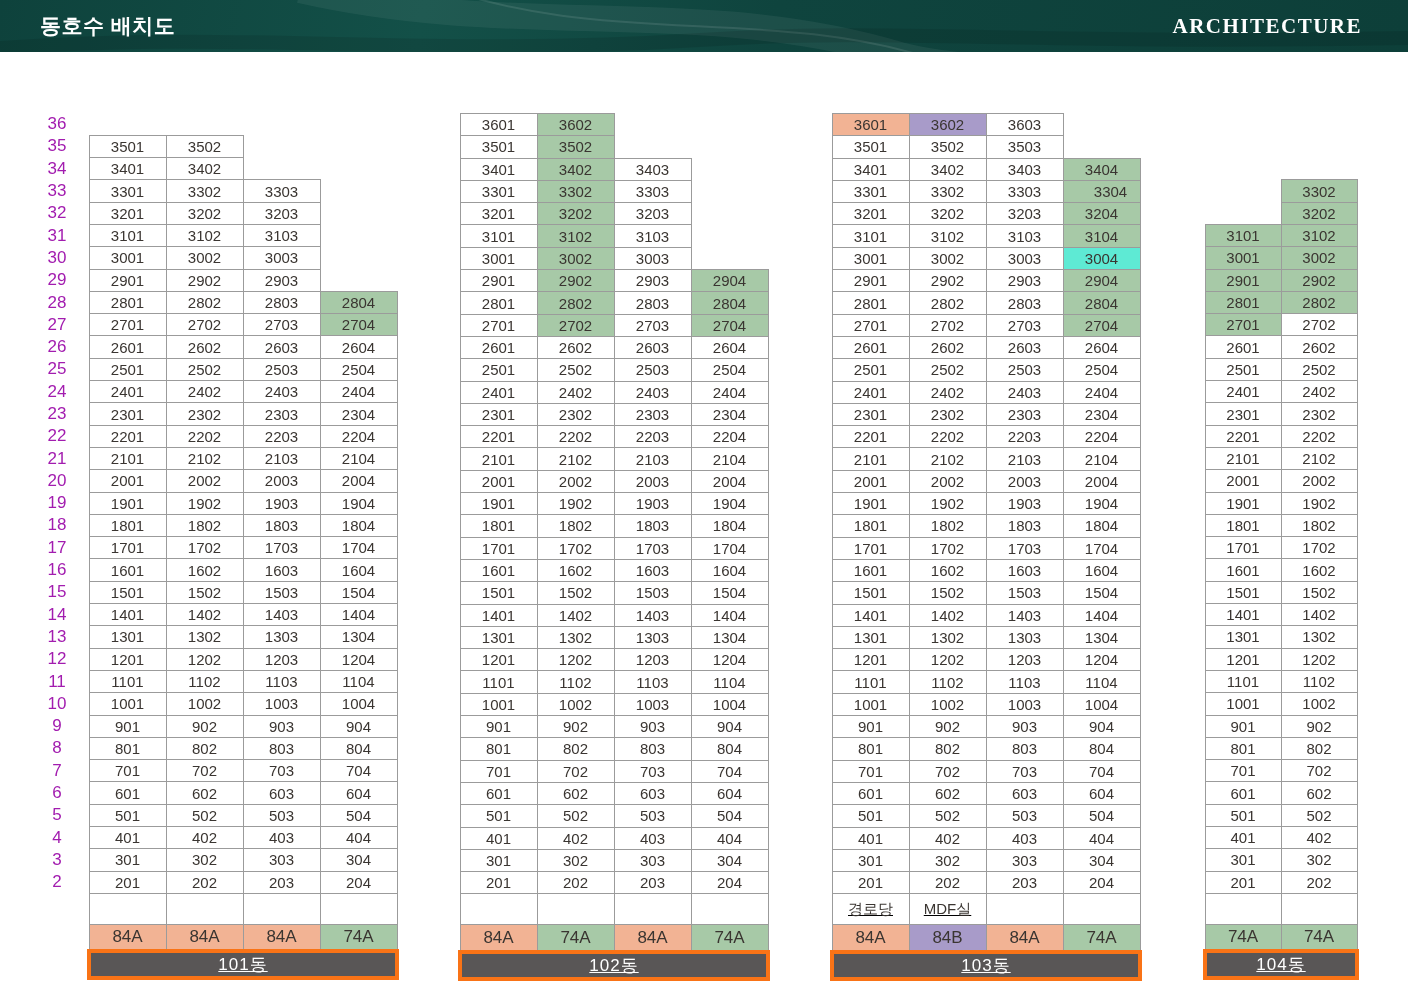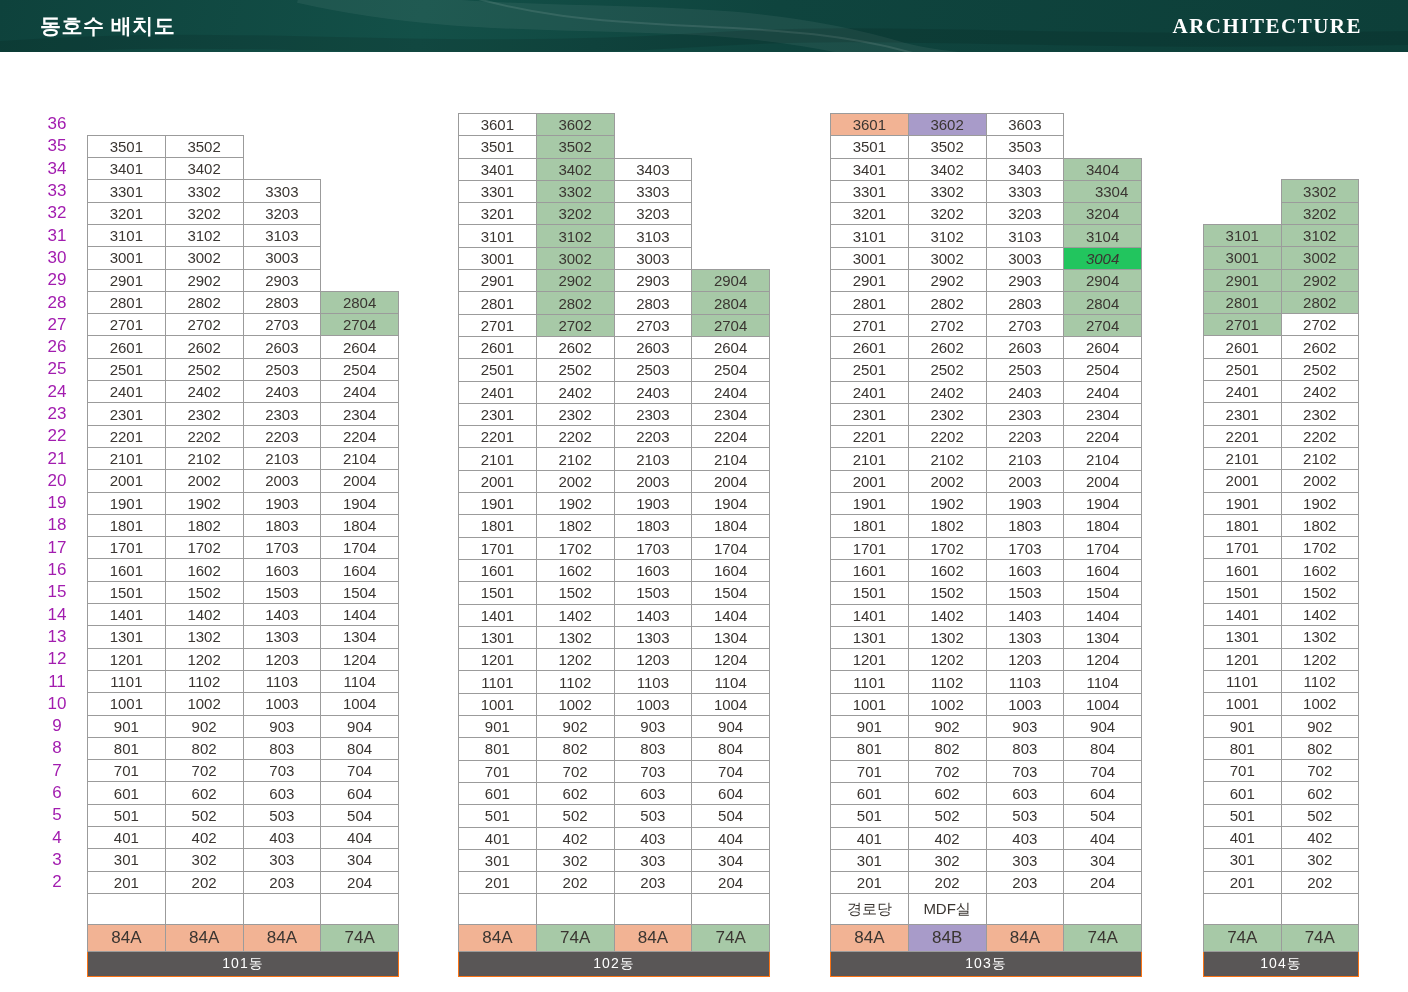--- a/index.html
+++ b/index.html
@@ -27,25 +27,25 @@
   .board{position:absolute;top:113px;left:0;width:1408px;height:870px;}
   table{border-collapse:collapse;table-layout:fixed;position:absolute;top:0;}
   .cols4{width:312px;}
   .cols2{width:156px;}
   td{
     padding:0;text-align:center;vertical-align:middle;
     font-size:15px;color:#3a3531;border:1px solid #9b9b9b;
     background:#ffffff;overflow:hidden;white-space:nowrap;
   }
   tr.fr{height:22.3px;}
-  tr.ground{height:31px;}
+  tr.ground{height:31px;text-decoration:underline;}
   tr.type{height:27px;}
   tr.type td{font-size:17px;}
   tr.blabel{height:25px;}
-  tr.blabel td{background:#595656;border:1px solid #f97316;color:#ffffff;font-size:14px;letter-spacing:1px;}
+  tr.blabel td{background:#595656;border:4px solid #f97316;color:#ffffff;font-size:17px;letter-spacing:1px;text-decoration:underline;}
   td.void{border:none;background:transparent;}
   #floors{left:41px;width:32px;}
   #floors td{border:none;background:transparent;font-size:17px;color:#a21caf;}
   #b0{left:87px;} #b1{left:458px;} #b2{left:830px;} #b3{left:1203px;}
 </style>
 </head>
 <body>
 
 <div class="header">
   <svg width="1408" height="52" viewBox="0 0 1408 52">
@@ -660,21 +660,21 @@
         <tr class="fr">
           <td>3101</td>
           <td>3102</td>
           <td>3103</td>
           <td style="background: rgb(167, 201, 167);">3104</td>
         </tr>
         <tr class="fr">
           <td>3001</td>
           <td>3002</td>
           <td>3003</td>
-          <td style="background: #22c55e; font-style: italic;">3004</td>
+          <td style="background: #5eead4;">3004</td>
         </tr>
         <tr class="fr">
           <td>2901</td>
           <td>2902</td>
           <td>2903</td>
           <td style="background: rgb(167, 201, 167);">2904</td>
         </tr>
         <tr class="fr">
           <td>2801</td>
           <td>2802</td>

